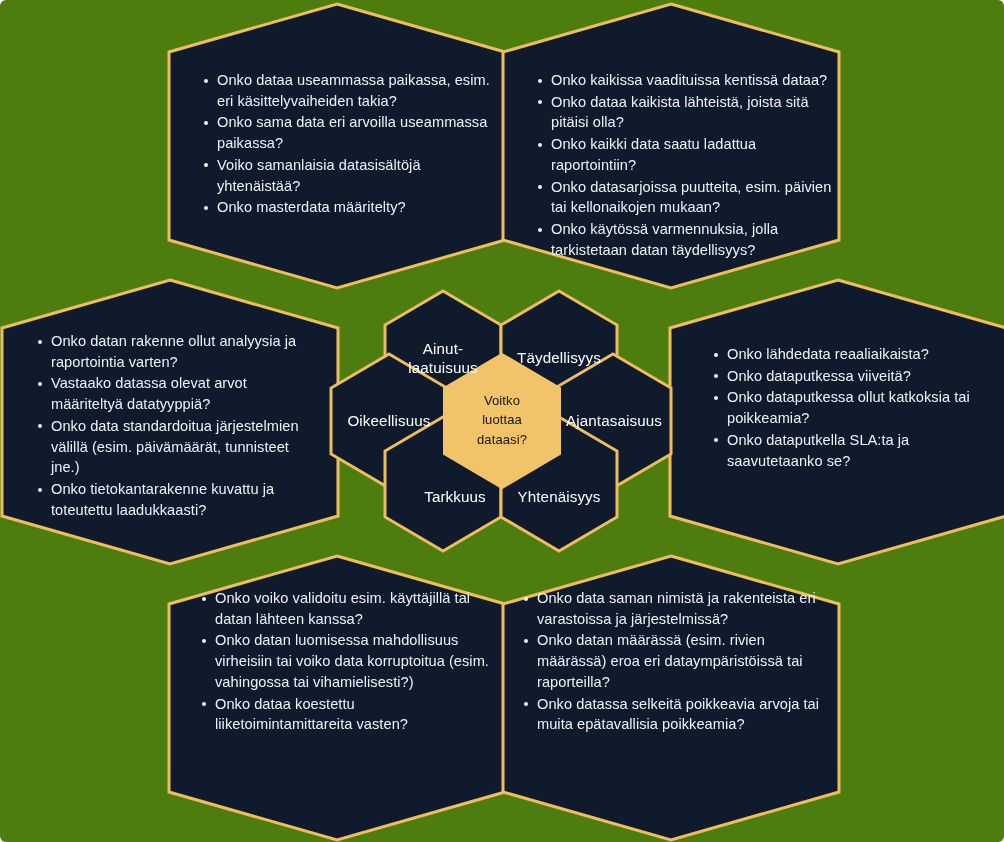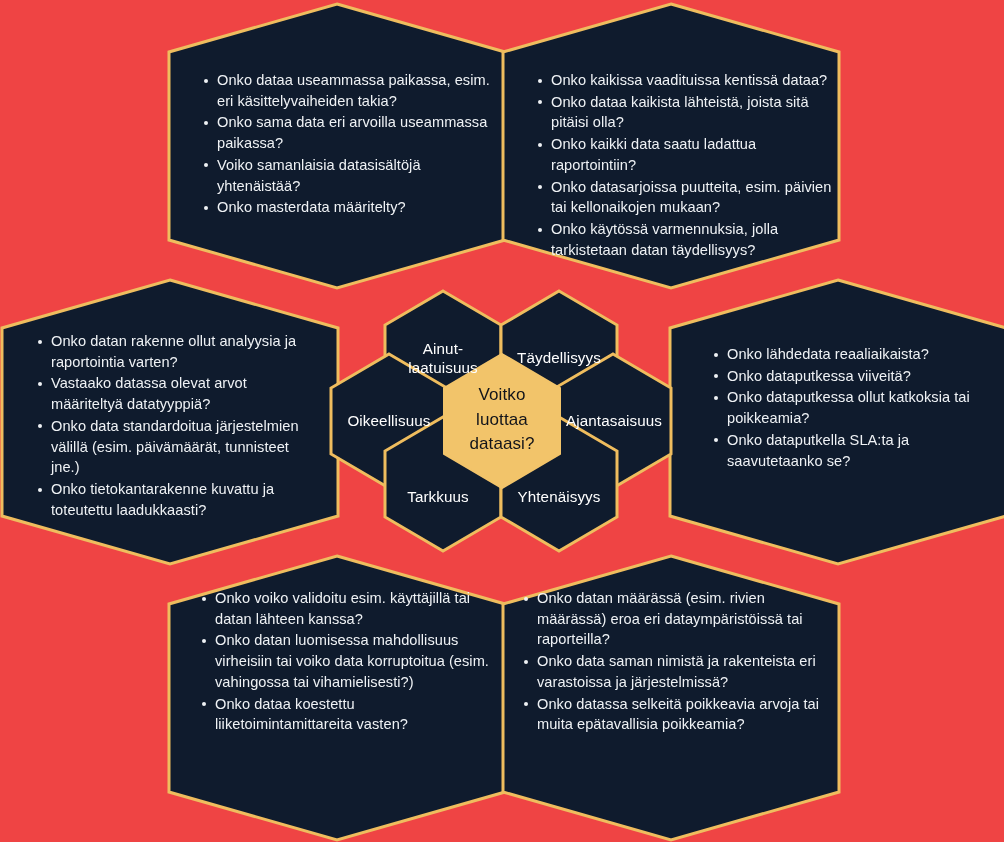--- a/index.html
+++ b/index.html
@@ -5,22 +5,23 @@
 <style>
   html,body{margin:0;padding:0;background:#ffffff;}
   body{
     font-family:"Liberation Sans","DejaVu Sans",sans-serif;
     -webkit-font-smoothing:antialiased;
   }
   #canvas{
     position:relative;
     width:1004px;
     height:842px;
-    background:#ef4444;
+    background:#4d7c0f;
     overflow:hidden;
+    border-radius:6px;
   }
   svg#hexlayer{
     position:absolute;
     left:0; top:0;
     width:1004px;
     height:842px;
     display:block;
   }
   .hex-shape{
     fill:#0F1B2D;
@@ -73,39 +74,39 @@
     justify-content:center;
     text-align:center;
     font-size:15.2px;
     line-height:1.26;
     color:#FFFFFF;
     letter-spacing:0.1px;
     pointer-events:none;
   }
   .core-label.center-label{
     color:#12141A;
-    font-size:17px;
+    font-size:13px;
     line-height:1.47;
   }
 
   
   #txt-uniqueness{ left:202px; top:70px;  width:290px; }
   #txt-completeness{ left:536px; top:70px; width:300px; }
   #txt-correctness{ left:36px;  top:331px; width:285px; }
   #txt-timeliness{  left:712px; top:344px; width:280px; }
   #txt-accuracy{    left:200px; top:588px; width:296px; }
   #txt-consistency{ left:522px; top:588px; width:308px; }
 
   
   #lbl-uniqueness { left:385px; top:296px; width:116px; height:124px; }
   #lbl-completeness{left:501px; top:296px; width:116px; height:124px; }
   #lbl-correctness {left:327px; top:390px; width:124px; height:62px;  }
   #lbl-center      {left:443px; top:358px; width:118px; height:124px; }
   #lbl-timeliness  {left:551px; top:390px; width:126px; height:62px;  }
-  #lbl-accuracy    {left:380px; top:466px; width:116px; height:62px;  }
+  #lbl-accuracy    {left:397px; top:466px; width:116px; height:62px;  }
   #lbl-consistency {left:501px; top:466px; width:116px; height:62px;  }
 </style>
 </head>
 <body>
 
 <div id="canvas">
 
   <svg id="hexlayer" viewBox="0 0 1004 842">
 
     <polygon class="hex-shape" points="337,4 505,52 505,240 337,288 169,240 169,52"></polygon>
@@ -175,22 +176,22 @@
   <div class="petal-text" id="txt-accuracy">
     <ul>
       <li>Onko voiko validoitu esim. käyttäjillä tai datan lähteen kanssa?</li>
       <li>Onko datan luomisessa mahdollisuus virheisiin tai voiko data korruptoitua (esim. vahingossa tai vihamielisesti?)</li>
       <li>Onko dataa koestettu liiketoimintamittareita vasten?</li>
     </ul>
   </div>
 
   <div class="petal-text" id="txt-consistency">
     <ul>
+      <li>Onko data saman nimistä ja rakenteista eri varastoissa ja järjestelmissä?</li>
       <li>Onko datan määrässä (esim. rivien määrässä) eroa eri dataympäristöissä tai raporteilla?</li>
-      <li>Onko data saman nimistä ja rakenteista eri varastoissa ja järjestelmissä?</li>
       <li>Onko datassa selkeitä poikkeavia arvoja tai muita epätavallisia poikkeamia?</li>
     </ul>
   </div>
 
   <div class="core-label" id="lbl-uniqueness">
     <span>
       <span>Ainut-</span><br>
       <span>laatuisuus</span>
     </span>
   </div>

